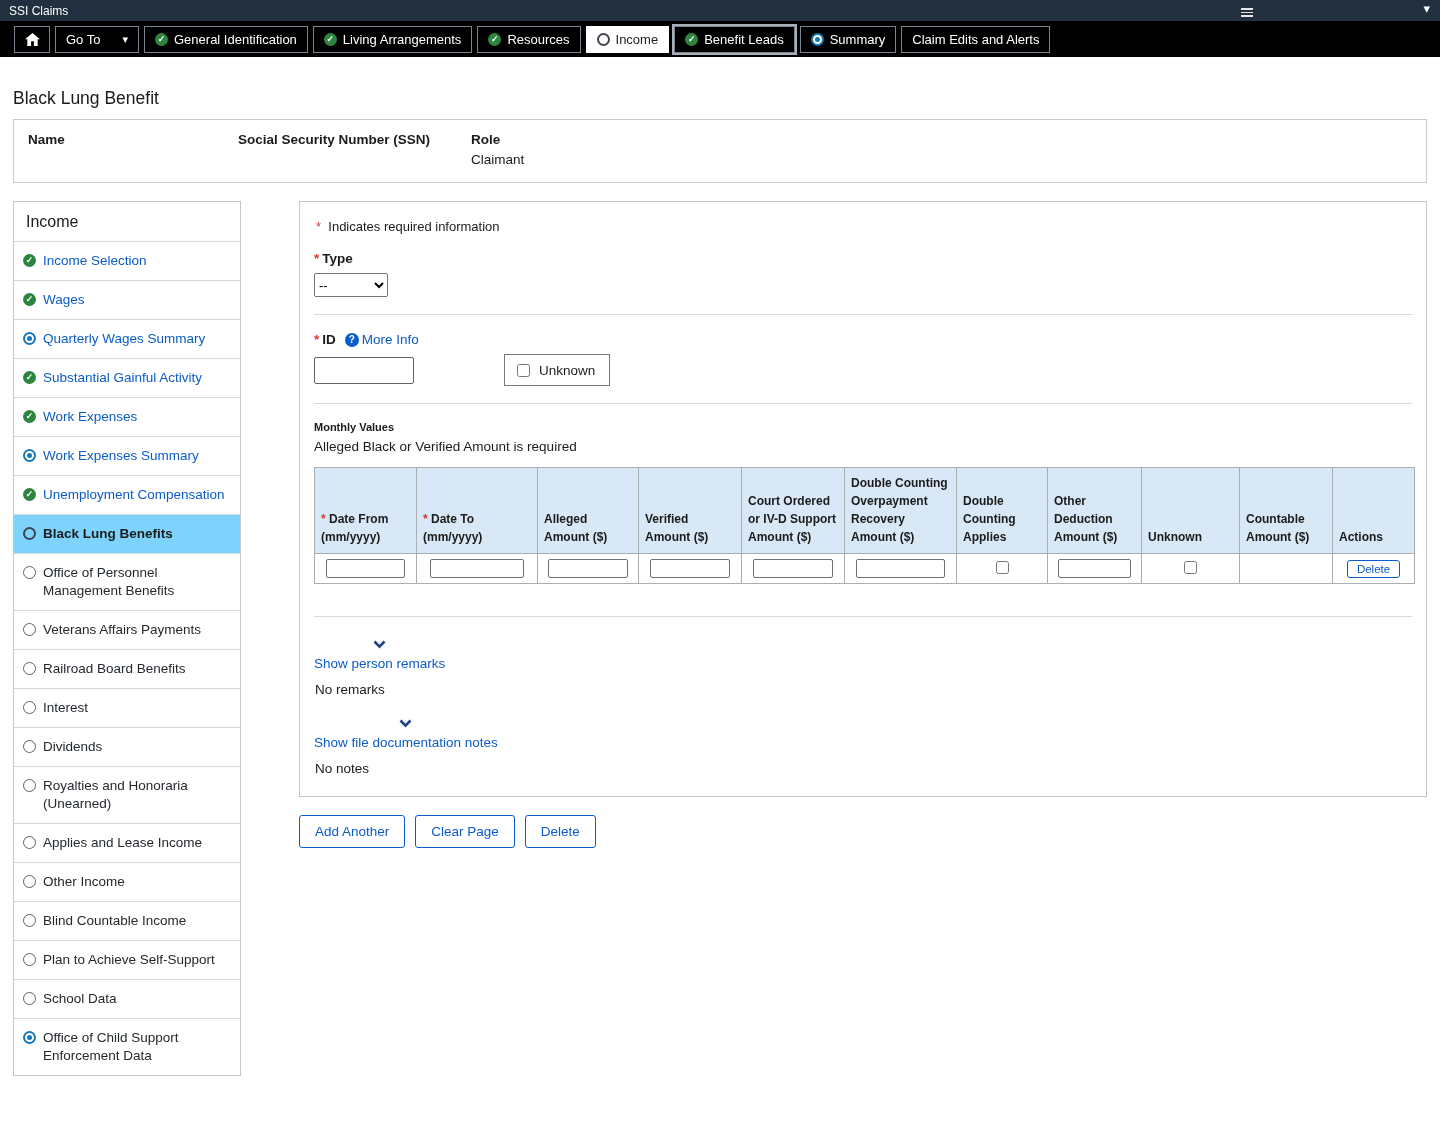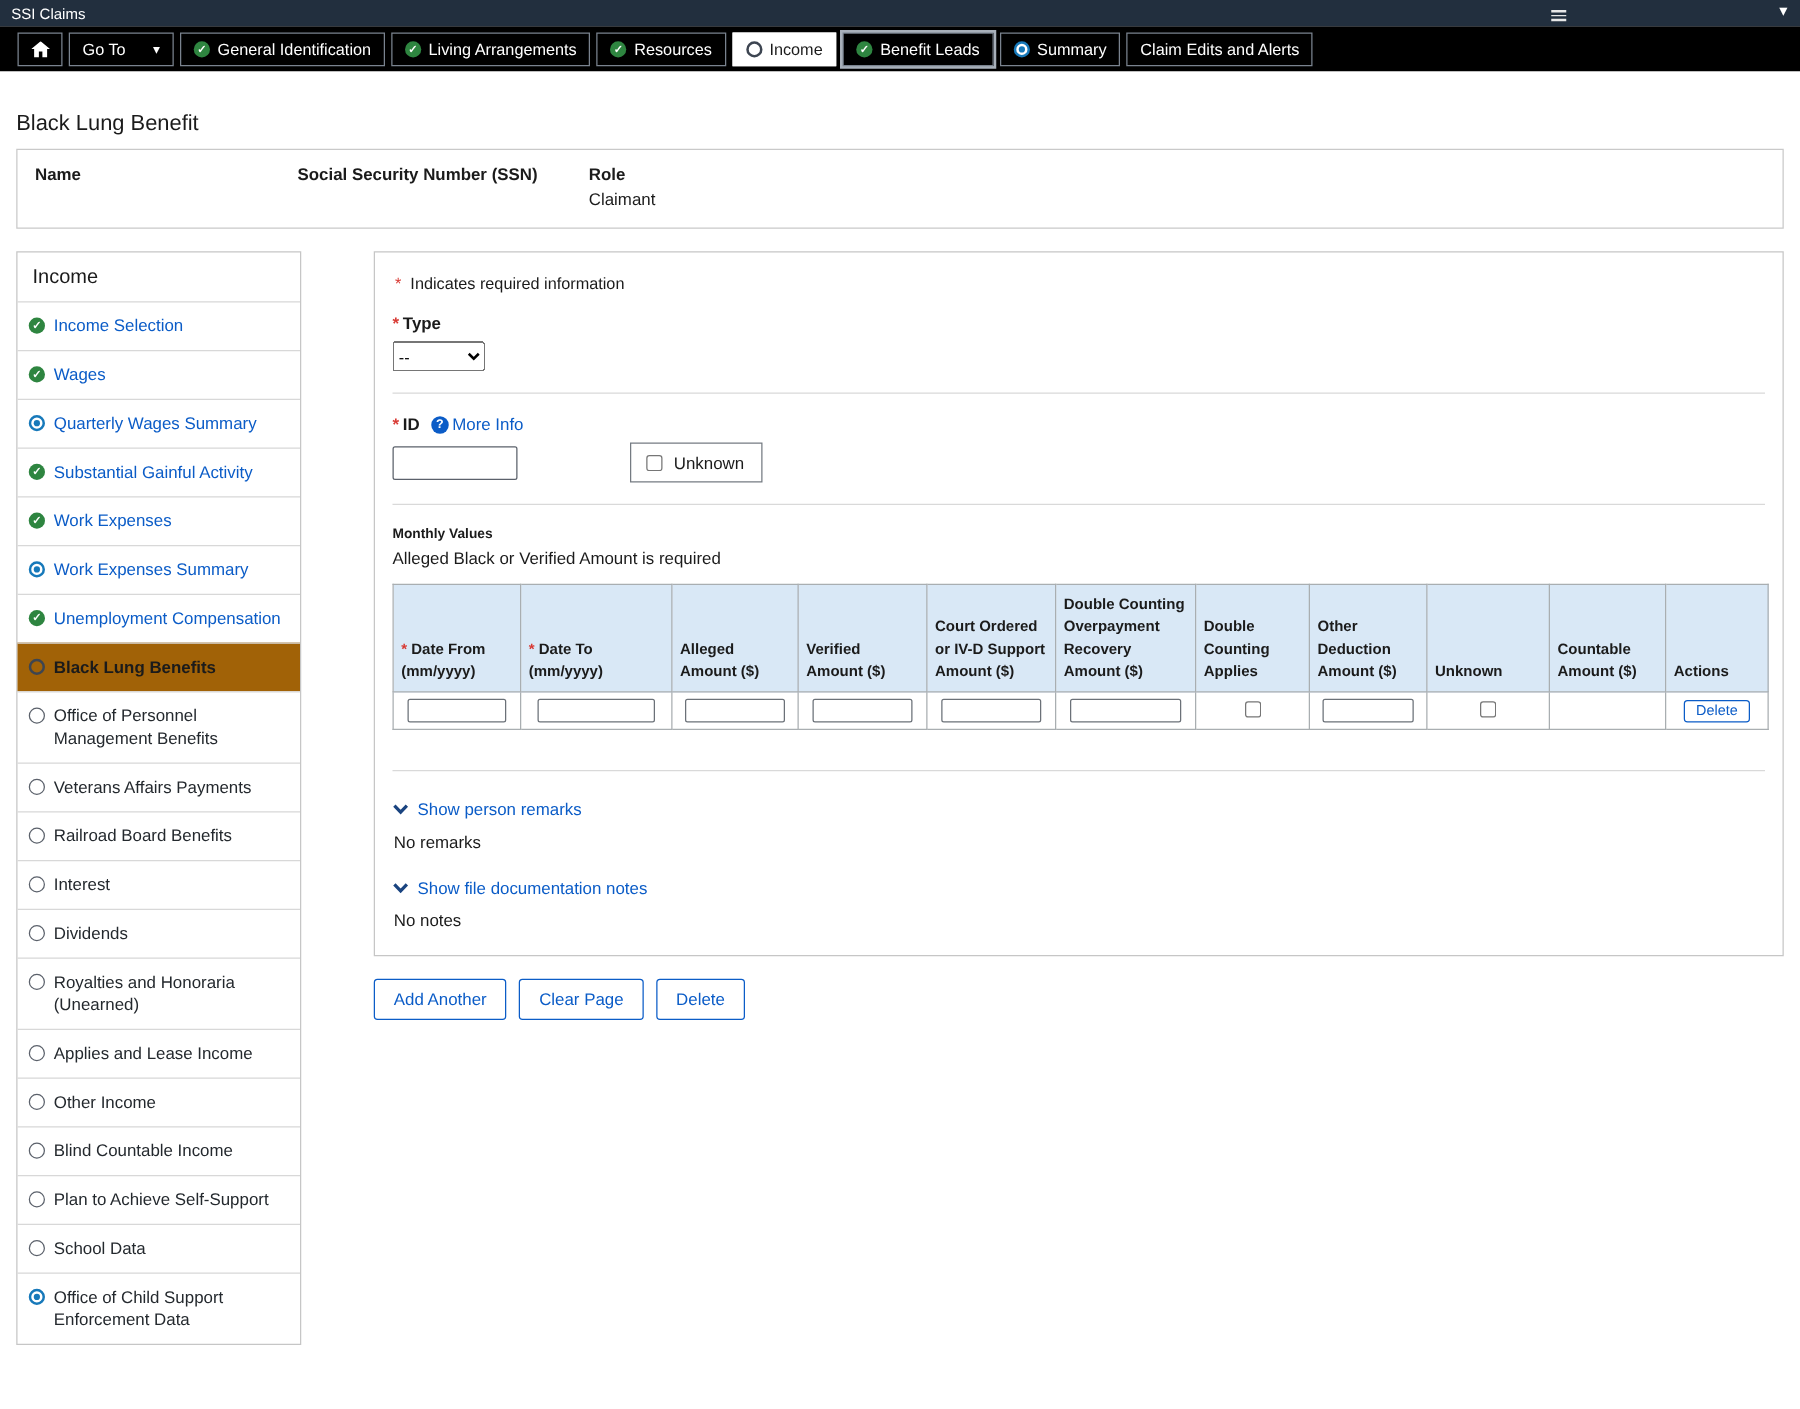--- a/index.html
+++ b/index.html
@@ -43,21 +43,21 @@
   .content-row { display:flex; gap:58px; margin-top:18px; align-items:flex-start; }
 
   
   .sidebar { width:228px; border:1px solid #c6c6c6; flex:0 0 228px; }
   .sidebar-title { font-size:16px; padding:11px 12px 10px; }
   .sidebar ul { list-style:none; }
   .sb-item { display:flex; gap:7px; align-items:flex-start; padding:10px 10px 10px 9px; border-top:1px solid #d8d8d8; font-size:13.5px; line-height:18px; cursor:pointer; }
   .sb-item .ic { margin-top:2px; }
   .sb-link { color:#0b5cc7; }
   .sb-plain { color:#24292e; }
-  .sb-active { background:#a16207; color:#1b1b1b; font-weight:bold; }
+  .sb-active { background:#7dd3fc; color:#1b1b1b; font-weight:bold; }
 
   
   .main-col { flex:1; max-width:1128px; }
   .panel { border:1px solid #c6c6c6; padding:14px; }
   .req { color:#d83933; }
   .req-note { font-size:13px; margin:3px 0 0 2px; }
   .field-label { font-weight:bold; font-size:13.5px; margin:17px 0 7px; display:flex; align-items:center; gap:3px; }
   .type-select { width:74px; height:24px; font-size:13px; font-family:inherit; }
   hr.divider { border:0; border-top:1px solid #d9d9d9; margin:17px 0; }
   hr.post-table { margin:32px 0 23px; }
@@ -68,21 +68,21 @@
   .unknown-box { margin-left:90px; display:inline-flex; align-items:center; gap:9px; border:1px solid #757b82; height:32px; padding:0 14px 0 12px; font-size:13.5px; cursor:pointer; }
 
   .mv-title { font-size:11px; font-weight:bold; margin-top:6px; }
   .mv-sub { font-size:13.5px; margin:6px 0 13px; }
   table.mv { border-collapse:collapse; table-layout:fixed; width:1100px; }
   table.mv th { background:#d9e8f6; border:1px solid #a9aeb1; font-size:12px; font-weight:bold; text-align:left; vertical-align:bottom; padding:6px 6px 7px; line-height:1.5; }
   table.mv td { border:1px solid #a9aeb1; padding:5px 4px; text-align:center; vertical-align:middle; height:30px; }
   .mv-input { width:86%; max-width:94px; height:19px; border:1px solid #6b7178; border-radius:2px; font-size:12px; padding:0 4px; }
   .btn-mini { background:#fff; color:#0b5cc7; border:1px solid #0b5cc7; border-radius:3px; font-size:11.5px; padding:2px 9px; cursor:pointer; }
 
-  .toggle { display:flex; align-items:center; gap:7px; background:none; border:0; color:#0b5cc7; font-size:13.5px; cursor:pointer; padding:0; }
+  .toggle { display:flex; align-items:center; gap:7px; background:none; border:0; color:#0b5cc7; font-size:13.5px; cursor:pointer; padding:0;flex-direction:column; }
   .empty-text { font-size:13.5px; margin:11px 0 22px 1px; }
 
   .panel-actions { display:flex; gap:10px; margin-top:18px; }
   .btn-outline { background:#fff; color:#0b5cc7; border:1px solid #0b5cc7; border-radius:3px; font-size:13.5px; padding:8px 15px; cursor:pointer; }
 </style>
 </head>
 <body>
 
 <header class="topbar">
   <span>SSI Claims</span>

